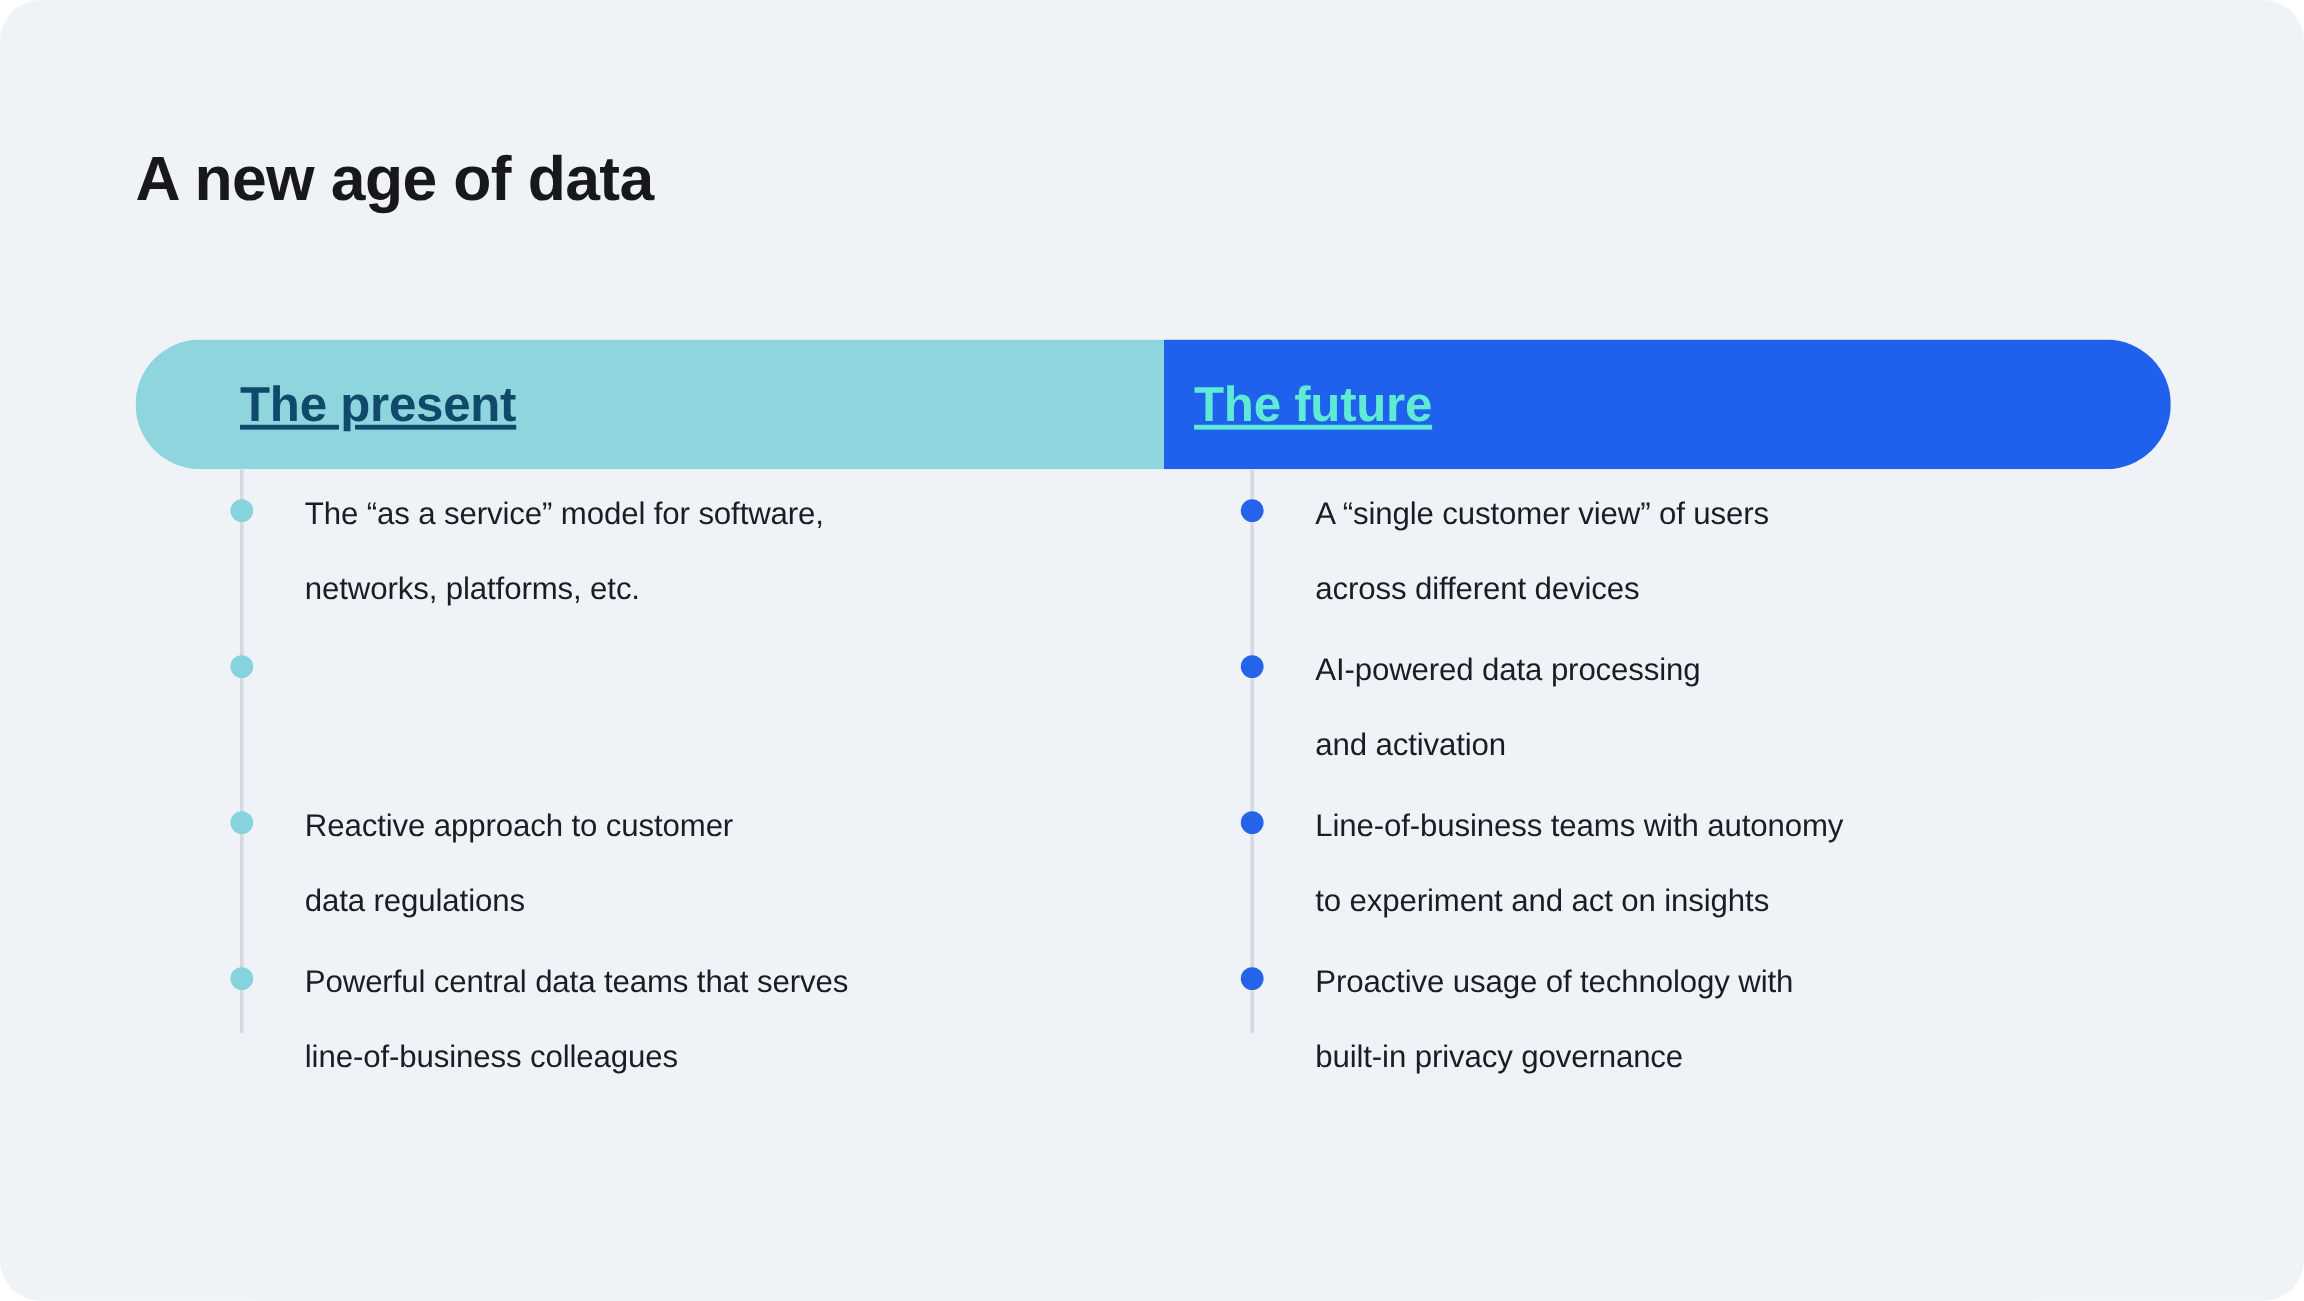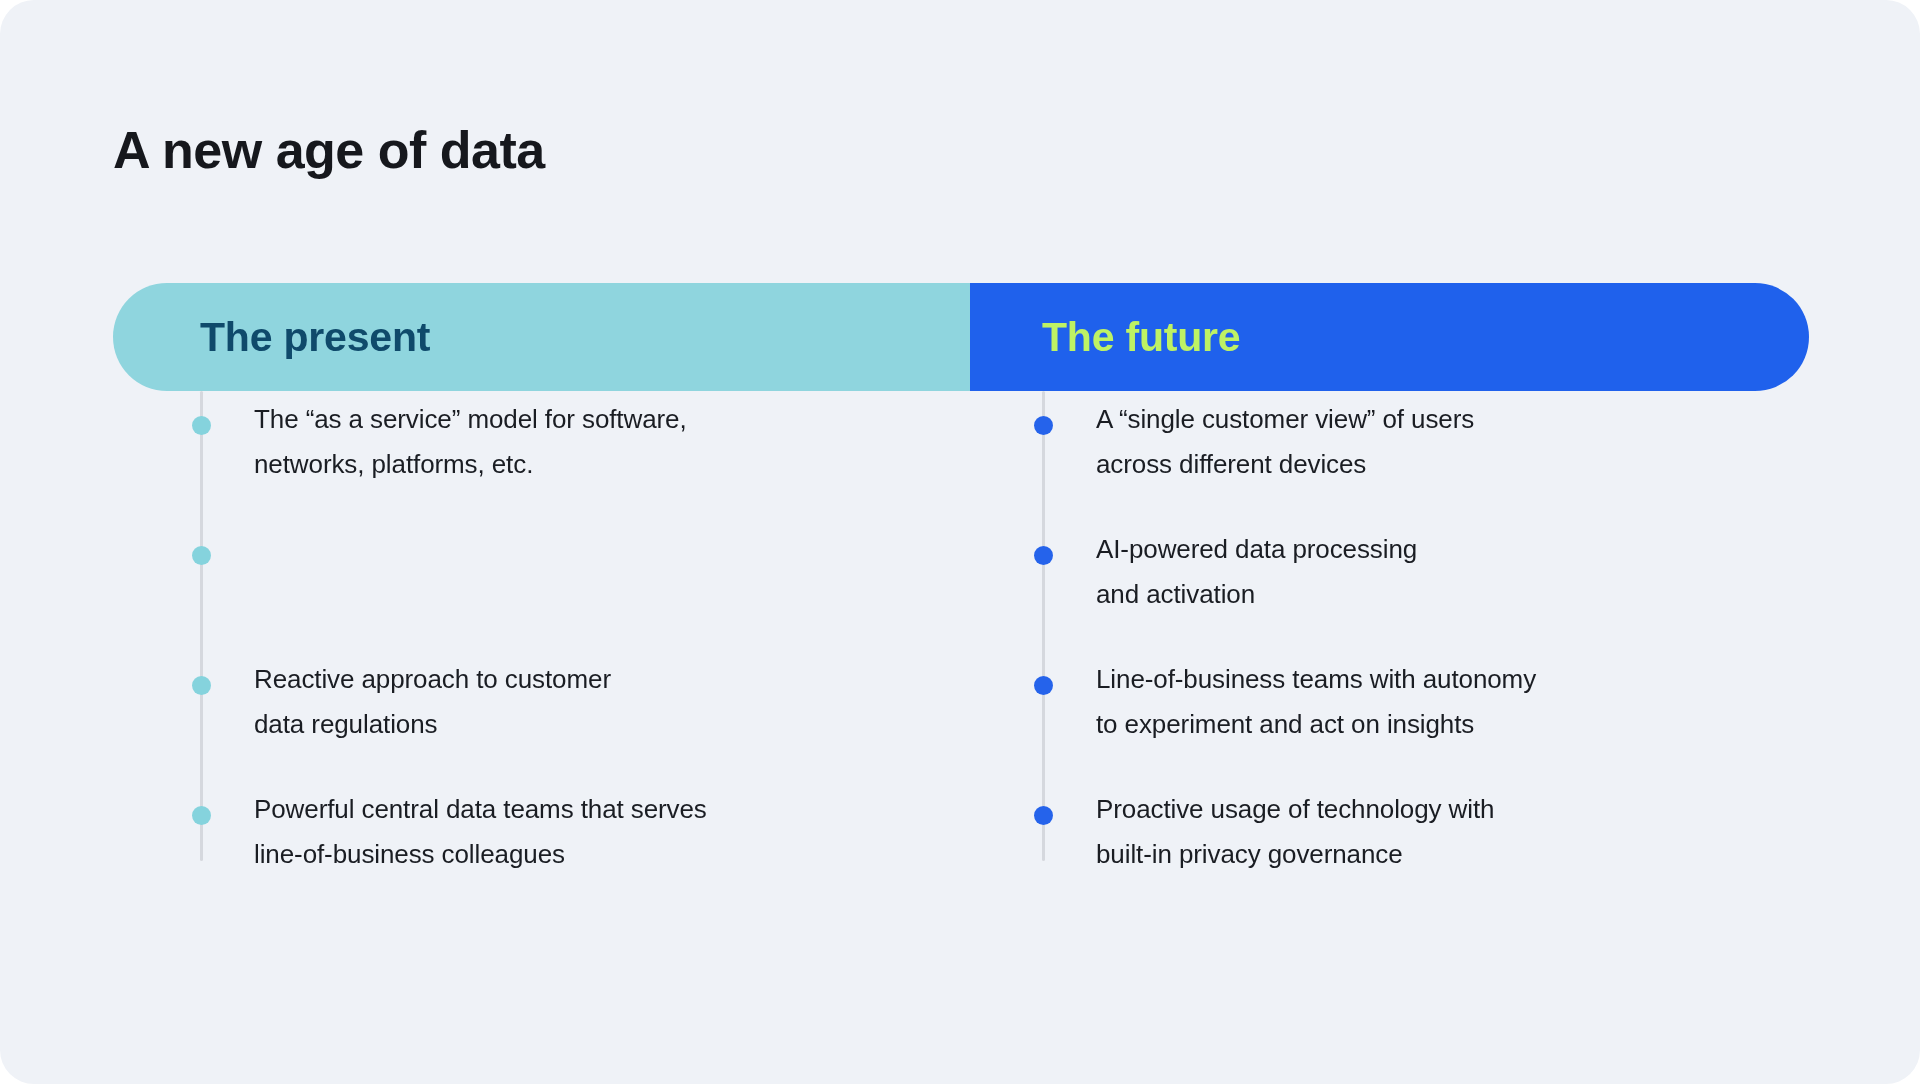--- a/index.html
+++ b/index.html
@@ -55,28 +55,29 @@
   }
   .pill-half.future {
     width: 839px;
     background: #1f61ec;
   }
   .pill-label {
     font-size: 41px;
     font-weight: 700;
     letter-spacing: -0.2px;
     white-space: nowrap;
+    text-decoration: underline;
   }
   .pill-half.present .pill-label {
     color: #0f4a6b;
     margin-left: 87px;
   }
   .pill-half.future .pill-label {
-    color: #bef264;
-    margin-left: 72px;
+    color: #5eead4;
+    margin-left: 25px;
   }
 
   
   .column {
     position: absolute;
     top: 391px;
     width: 800px;
   }
   #column-present { left: 200px; }
   #column-future  { left: 1042px; }
@@ -112,21 +113,21 @@
     border-radius: 50%;
   }
   #column-present .dot { background: #85d3dd; }
   #column-future  .dot { background: #2563eb; }
 
   .bullet-text {
     position: absolute;
     left: 54px;
     top: 6px;
     font-size: 26px;
-    line-height: 45px;
+    line-height: 62px;
     color: #1a1d23;
     white-space: pre-line;
     letter-spacing: -0.1px;
   }
 </style>
 </head>
 <body>
 
 <div id="card">
 

